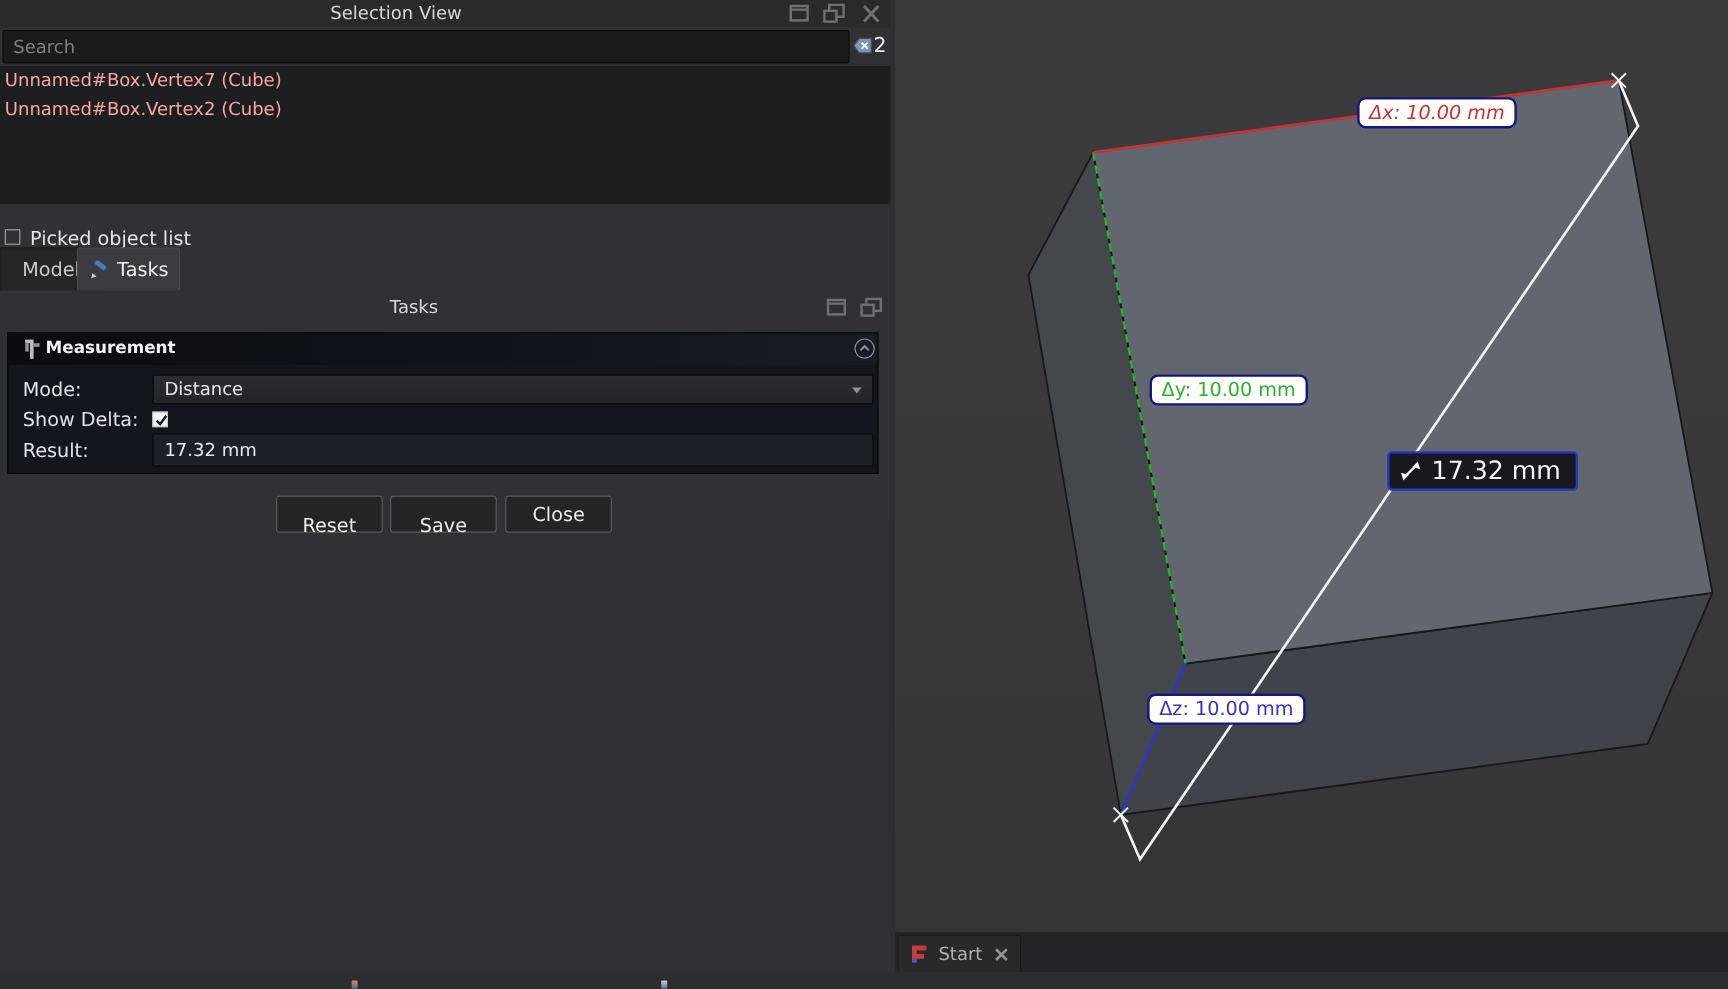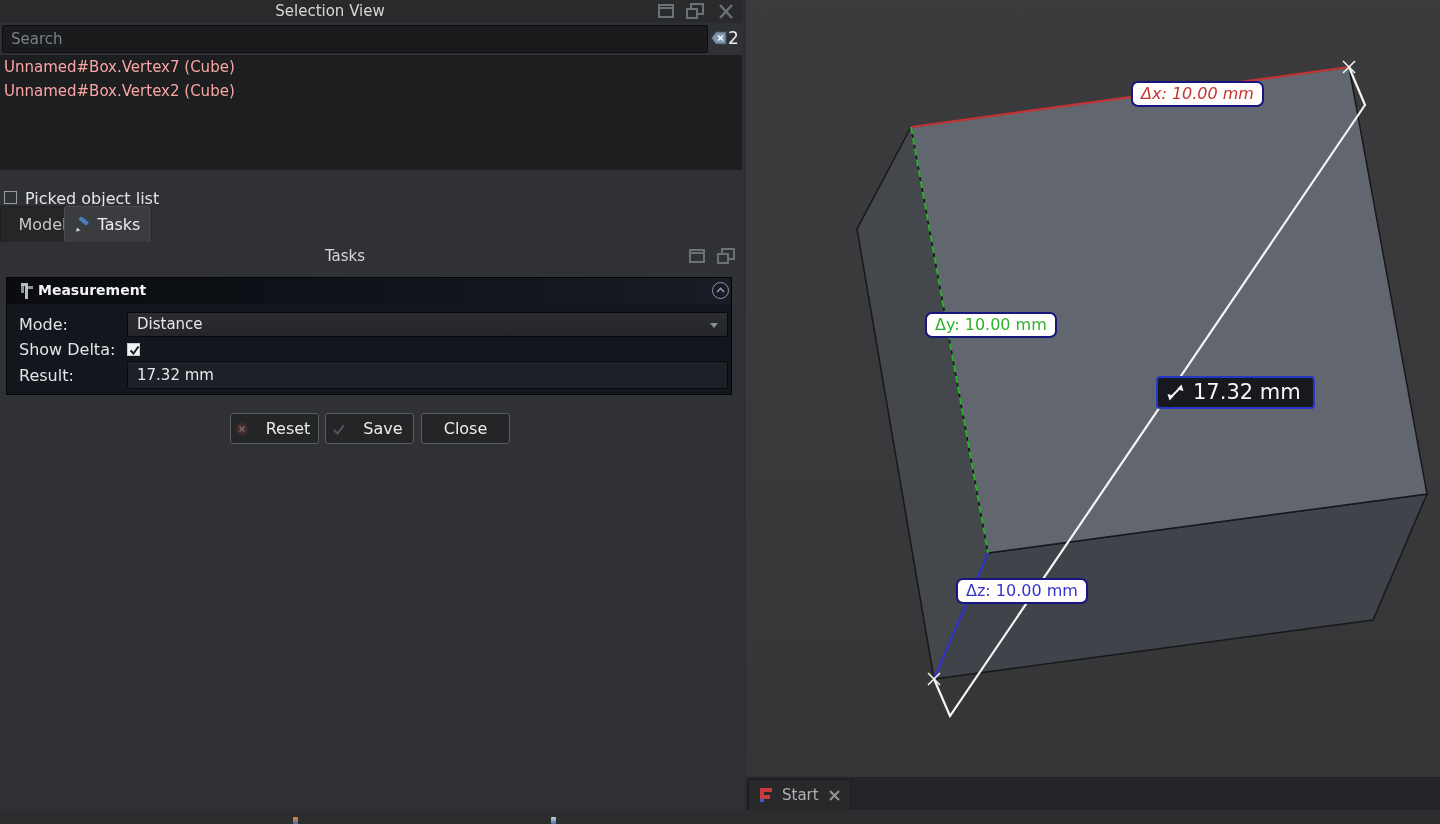--- a/index.html
+++ b/index.html
@@ -72,33 +72,33 @@
   .dd-arrow { position:absolute; right:9px; top:10px; width:0; height:0;
               border-left:4px solid transparent; border-right:4px solid transparent;
               border-top:5px solid #8b8e93; }
   .result-field { top:83px; height:28px; line-height:26px; padding-left:9px;
                   background:#1d2026; border-radius:2px; }
 
   
   .btn { position:absolute; top:413px; width:89px; height:31px; background:#232527;
          border:1px solid #595c5f; border-radius:3px; color:#eceded; font-size:16px;
          display:flex; align-items:center; justify-content:center; cursor:pointer;
-         font-family:"DejaVu Sans", sans-serif; gap:17px; }
+         font-family:"DejaVu Sans", sans-serif; gap:17px;flex-direction:column; }
   .btn-reset { left:230px; } .btn-save { left:325px; } .btn-close { left:421px; }
   .ghost-ic { opacity:.45; margin-left:-4px; }
 
   
   .viewport { position:absolute; left:746px; top:0; width:694px; height:777px;
               background:linear-gradient(#3b3b3d 0%, #39393b 60%, #343537 100%); cursor:crosshair; }
   .cube-svg { position:absolute; left:0; top:0; }
 
   .vlabel { position:absolute; background:#fffefc; border:2px solid #16167e; border-radius:7px;
             font-size:16px; padding:1px 8px 2px 8px; white-space:nowrap; }
   .lbl-dx { left:1131px; top:81px; }
-  .lbl-dy { left:925px; top:312px; }
+  .lbl-dy { left:958px; top:312px; }
   .lbl-dz { left:956px; top:578px; }
   .lbl-total { left:1156px; top:376px; position:absolute; background:#17191e;
                border:2px solid #2636c8; border-radius:4px; color:#f4f5f6; font-size:21px;
                padding:2px 12px 3px 8px; display:flex; align-items:center; gap:8px; }
   .vlabel, .lbl-total { position:absolute; }
 
   
   .doc-tabbar { position:absolute; left:746px; top:777px; width:694px; height:33px;
                 background:#232427; }
   .dtab { position:absolute; top:2px; height:31px; display:flex; align-items:center;

